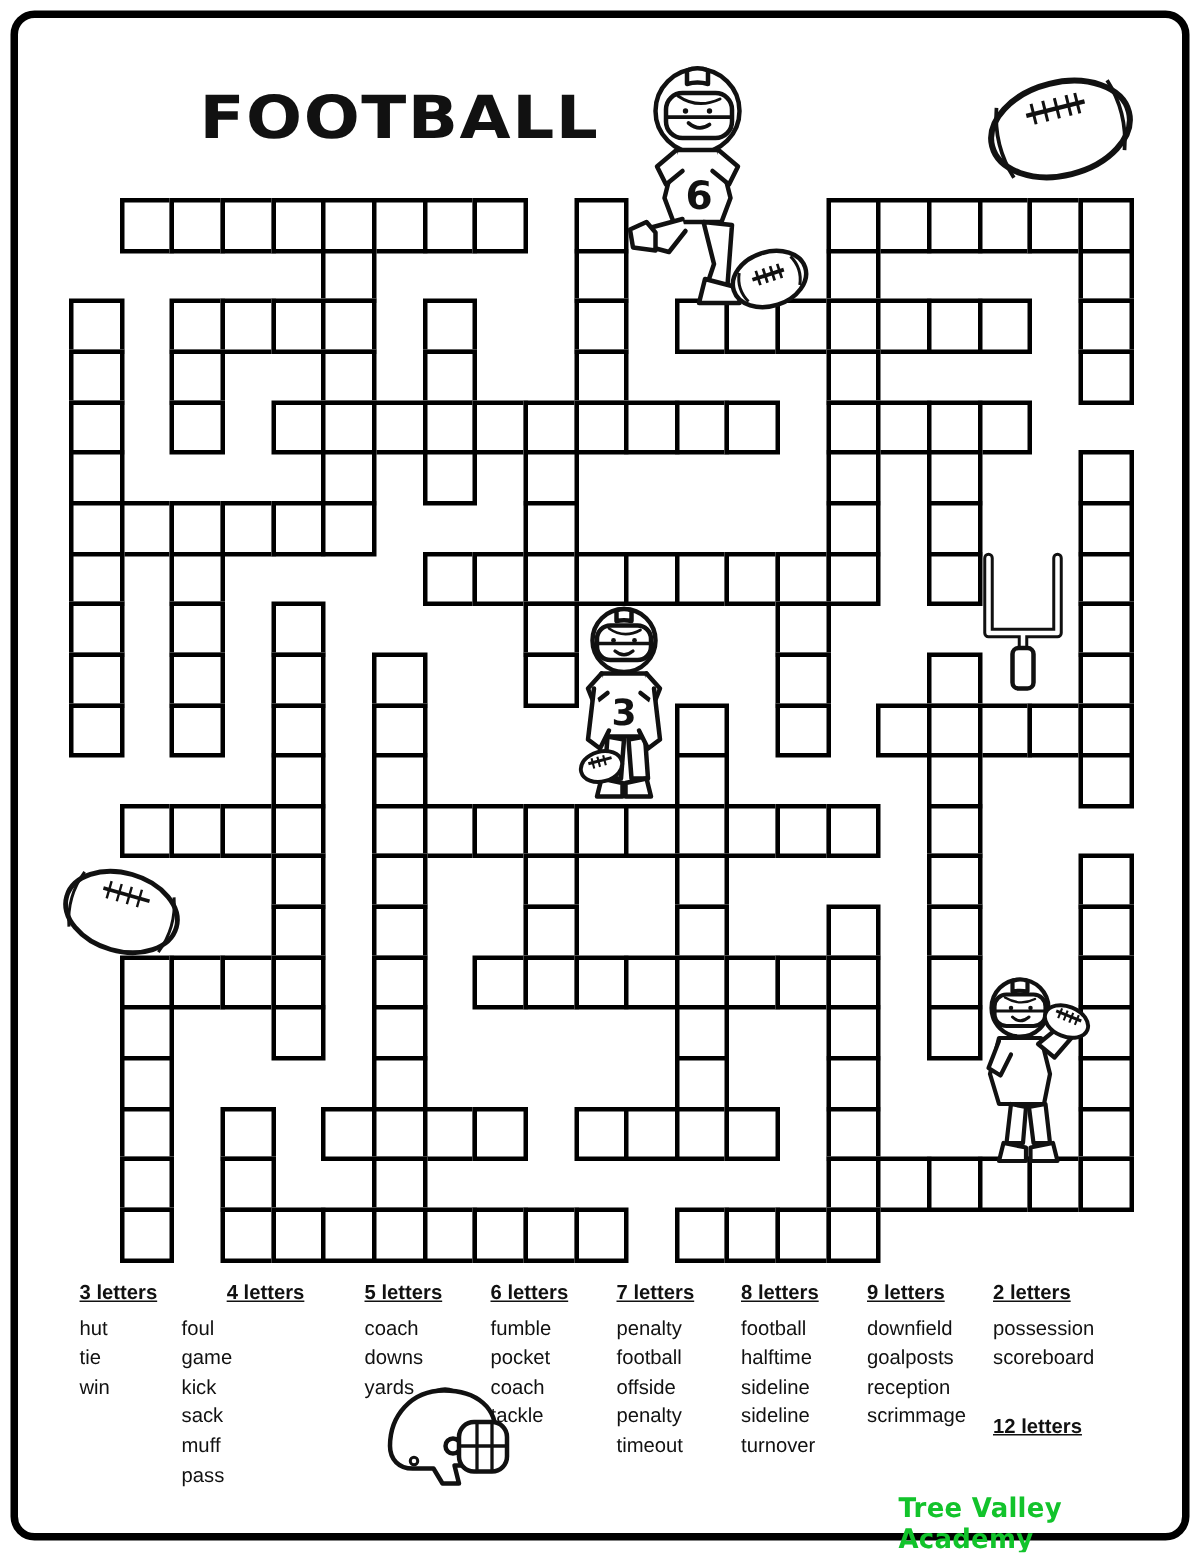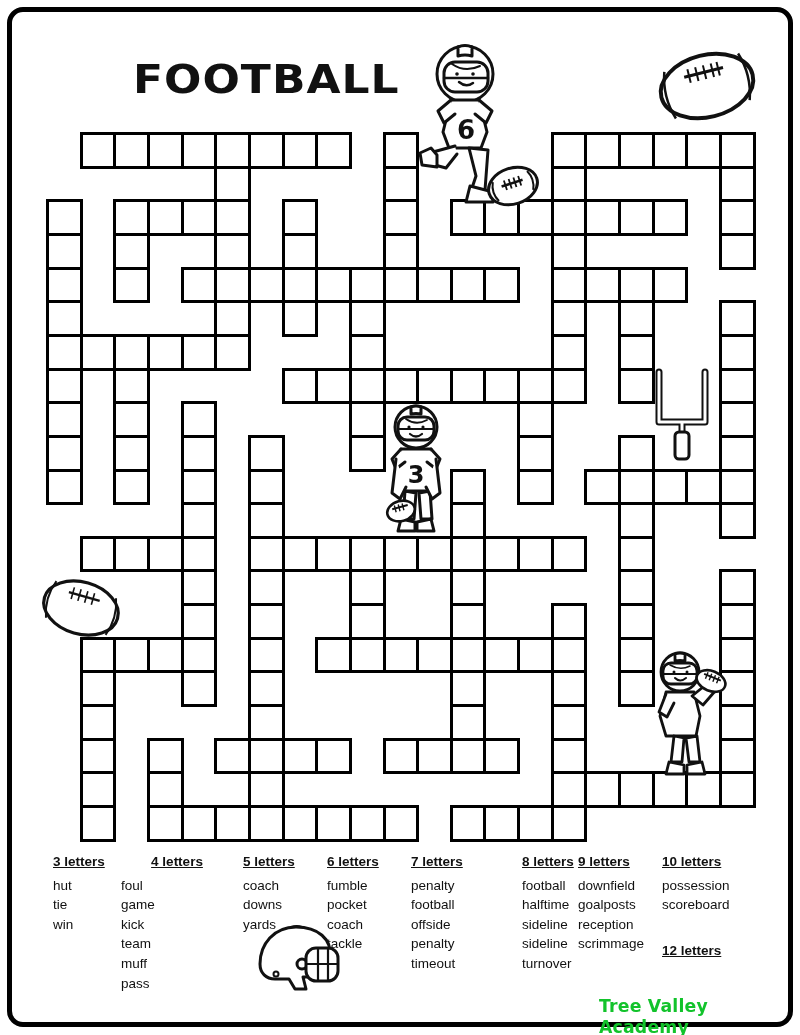--- a/index.html
+++ b/index.html
@@ -14,21 +14,21 @@
   #wordlist .wsec{position:absolute;font-size:13.5px;line-height:19.6px;z-index:1;}
   .wsec .hdr{font-weight:bold;text-decoration:underline;margin-bottom:4px;white-space:nowrap;}
   .wsec .word{white-space:nowrap;}
   .cols{display:flex;gap:22px;}
   .s0{left:53px;top:852px}
   .s1{left:121px;top:852px}
   .s1 .hdr{width:112px;text-align:center;}
   .s2{left:243px;top:852px}
   .s3{left:327px;top:852px}
   .s4{left:411px;top:852px}
-  .s5{left:522px;top:852px}
+  .s5{left:494px;top:852px}
   .s6{left:578px;top:852px}
   .s7{left:662px;top:852px}
   .s8{left:662px;top:941px}
   .brand{position:absolute;left:599px;top:995px;font-family:"DejaVu Sans",sans-serif;font-weight:bold;
          font-size:18px;color:#12c32b;transform:scaleX(.96);transform-origin:left;letter-spacing:.2px;z-index:1;}
   svg text{font-family:"DejaVu Sans",sans-serif;font-weight:bold;}
 </style>
 </head>
 <body>
 
@@ -377,21 +377,21 @@
           </div>
         </div>
       </div>
       <div class="wsec s1">
         <div class="hdr">4 letters</div>
         <div class="cols">
           <div>
             <div class="word">foul</div>
             <div class="word">game</div>
             <div class="word">kick</div>
-            <div class="word">team</div>
+            <div class="word">sack</div>
             <div class="word">muff</div>
             <div class="word">pass</div>
           </div>
         </div>
       </div>
       <div class="wsec s2">
         <div class="hdr">5 letters</div>
         <div class="cols">
           <div>
             <div class="word">coach</div>
@@ -440,21 +440,21 @@
         <div class="cols">
           <div>
             <div class="word">downfield</div>
             <div class="word">goalposts</div>
             <div class="word">reception</div>
             <div class="word">scrimmage</div>
           </div>
         </div>
       </div>
       <div class="wsec s7">
-        <div class="hdr">10 letters</div>
+        <div class="hdr">2 letters</div>
         <div class="cols">
           <div>
             <div class="word">possession</div>
             <div class="word">scoreboard</div>
           </div>
         </div>
       </div>
       <div class="wsec s8">
         <div class="hdr">12 letters</div>
       </div>

